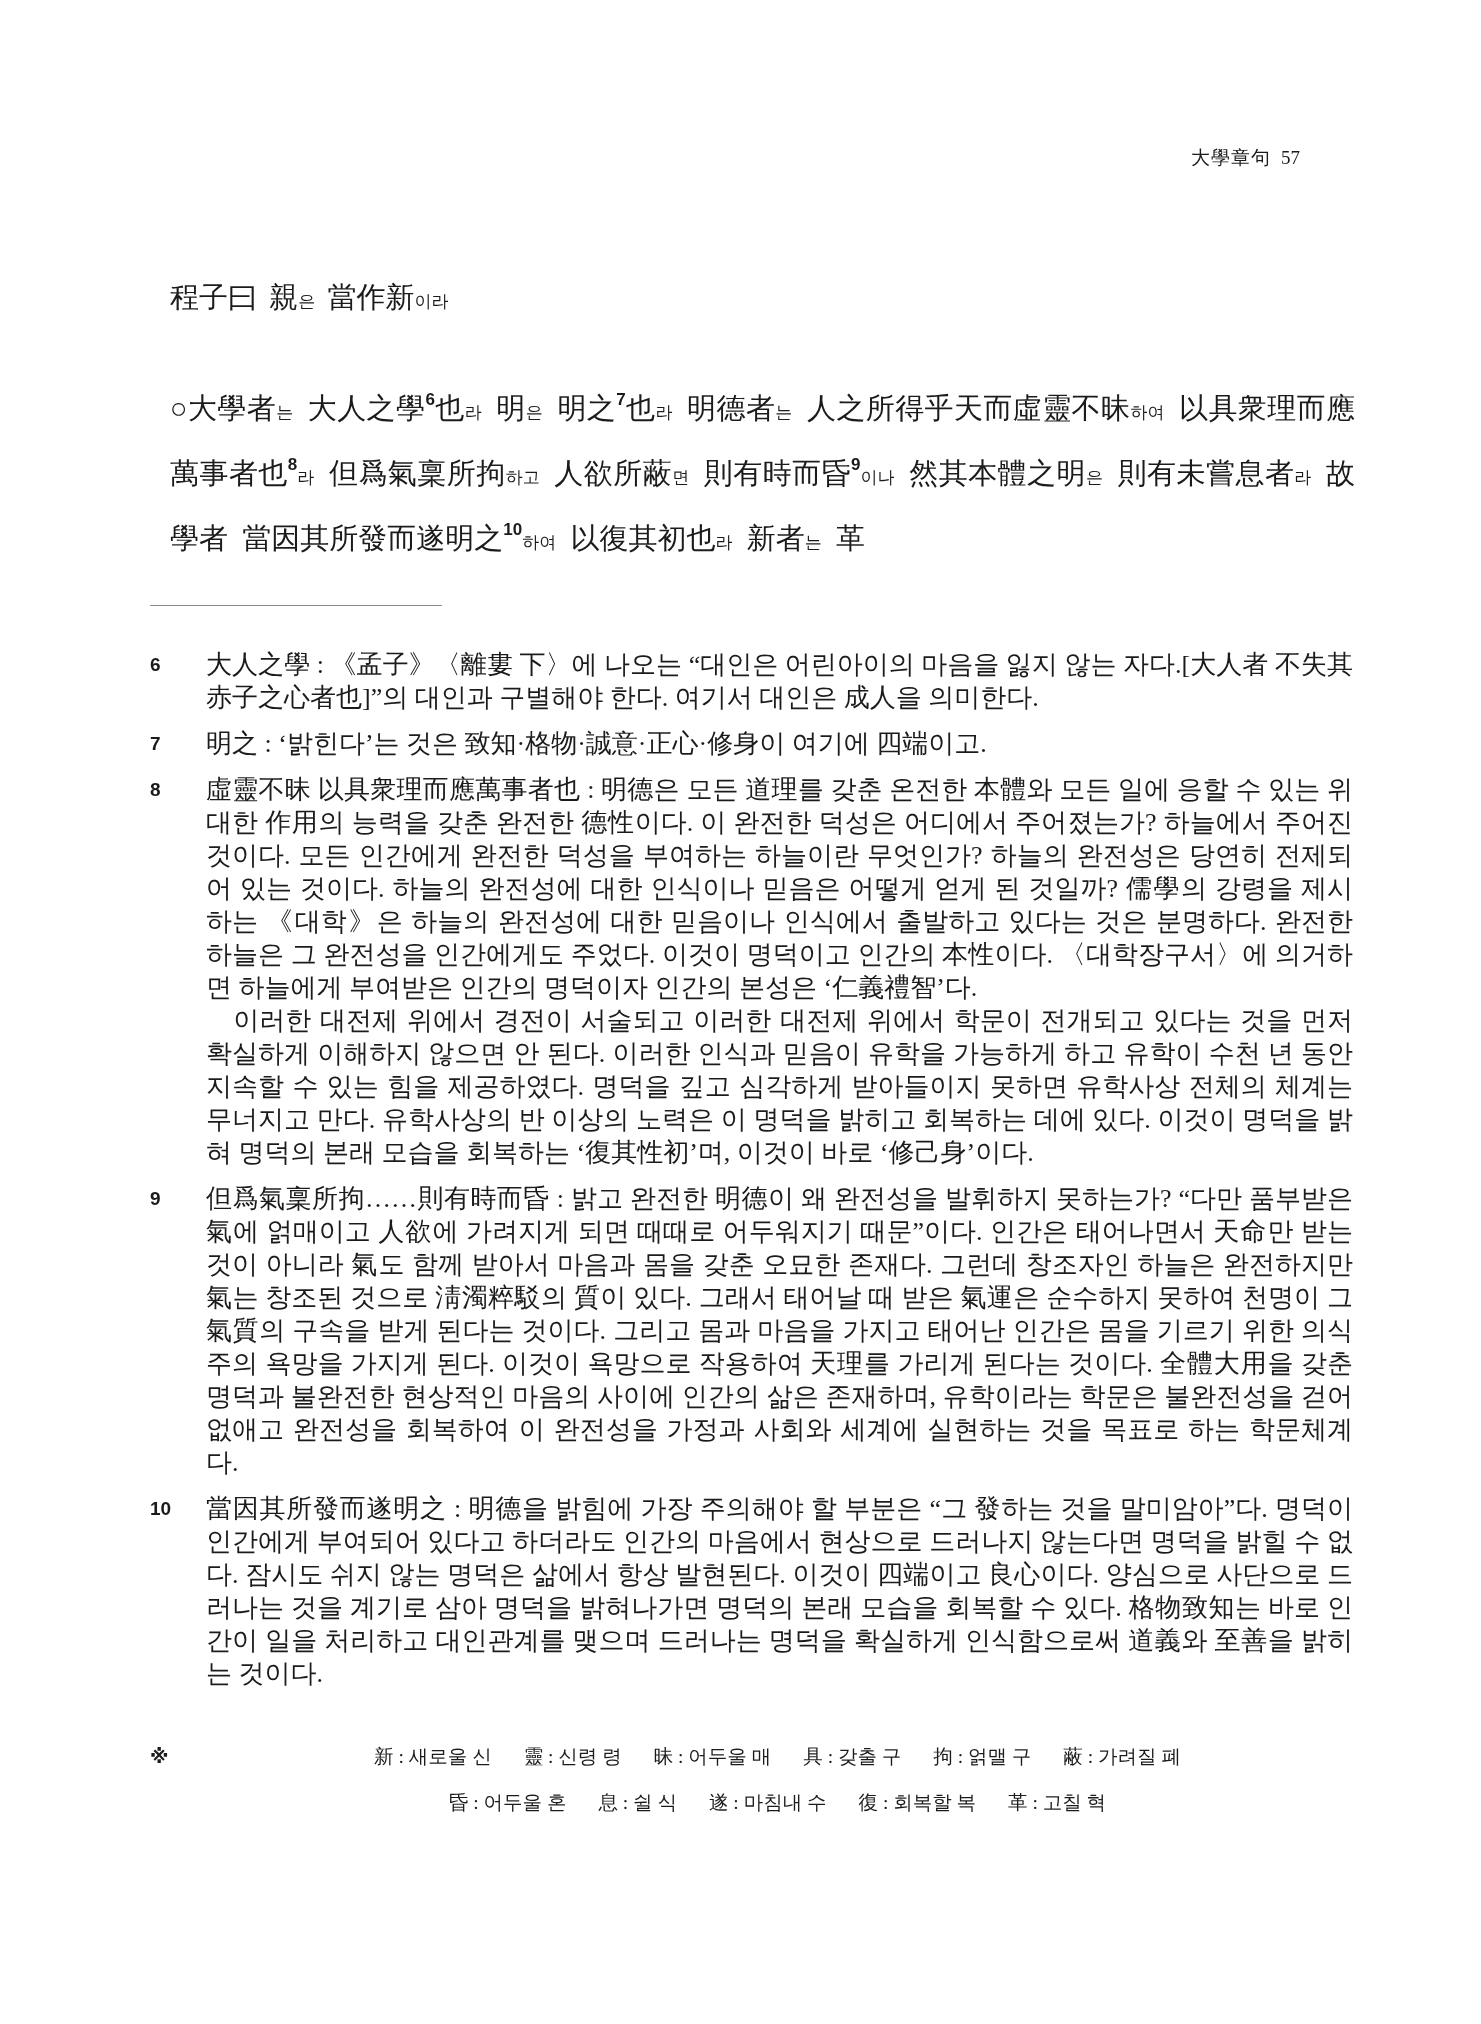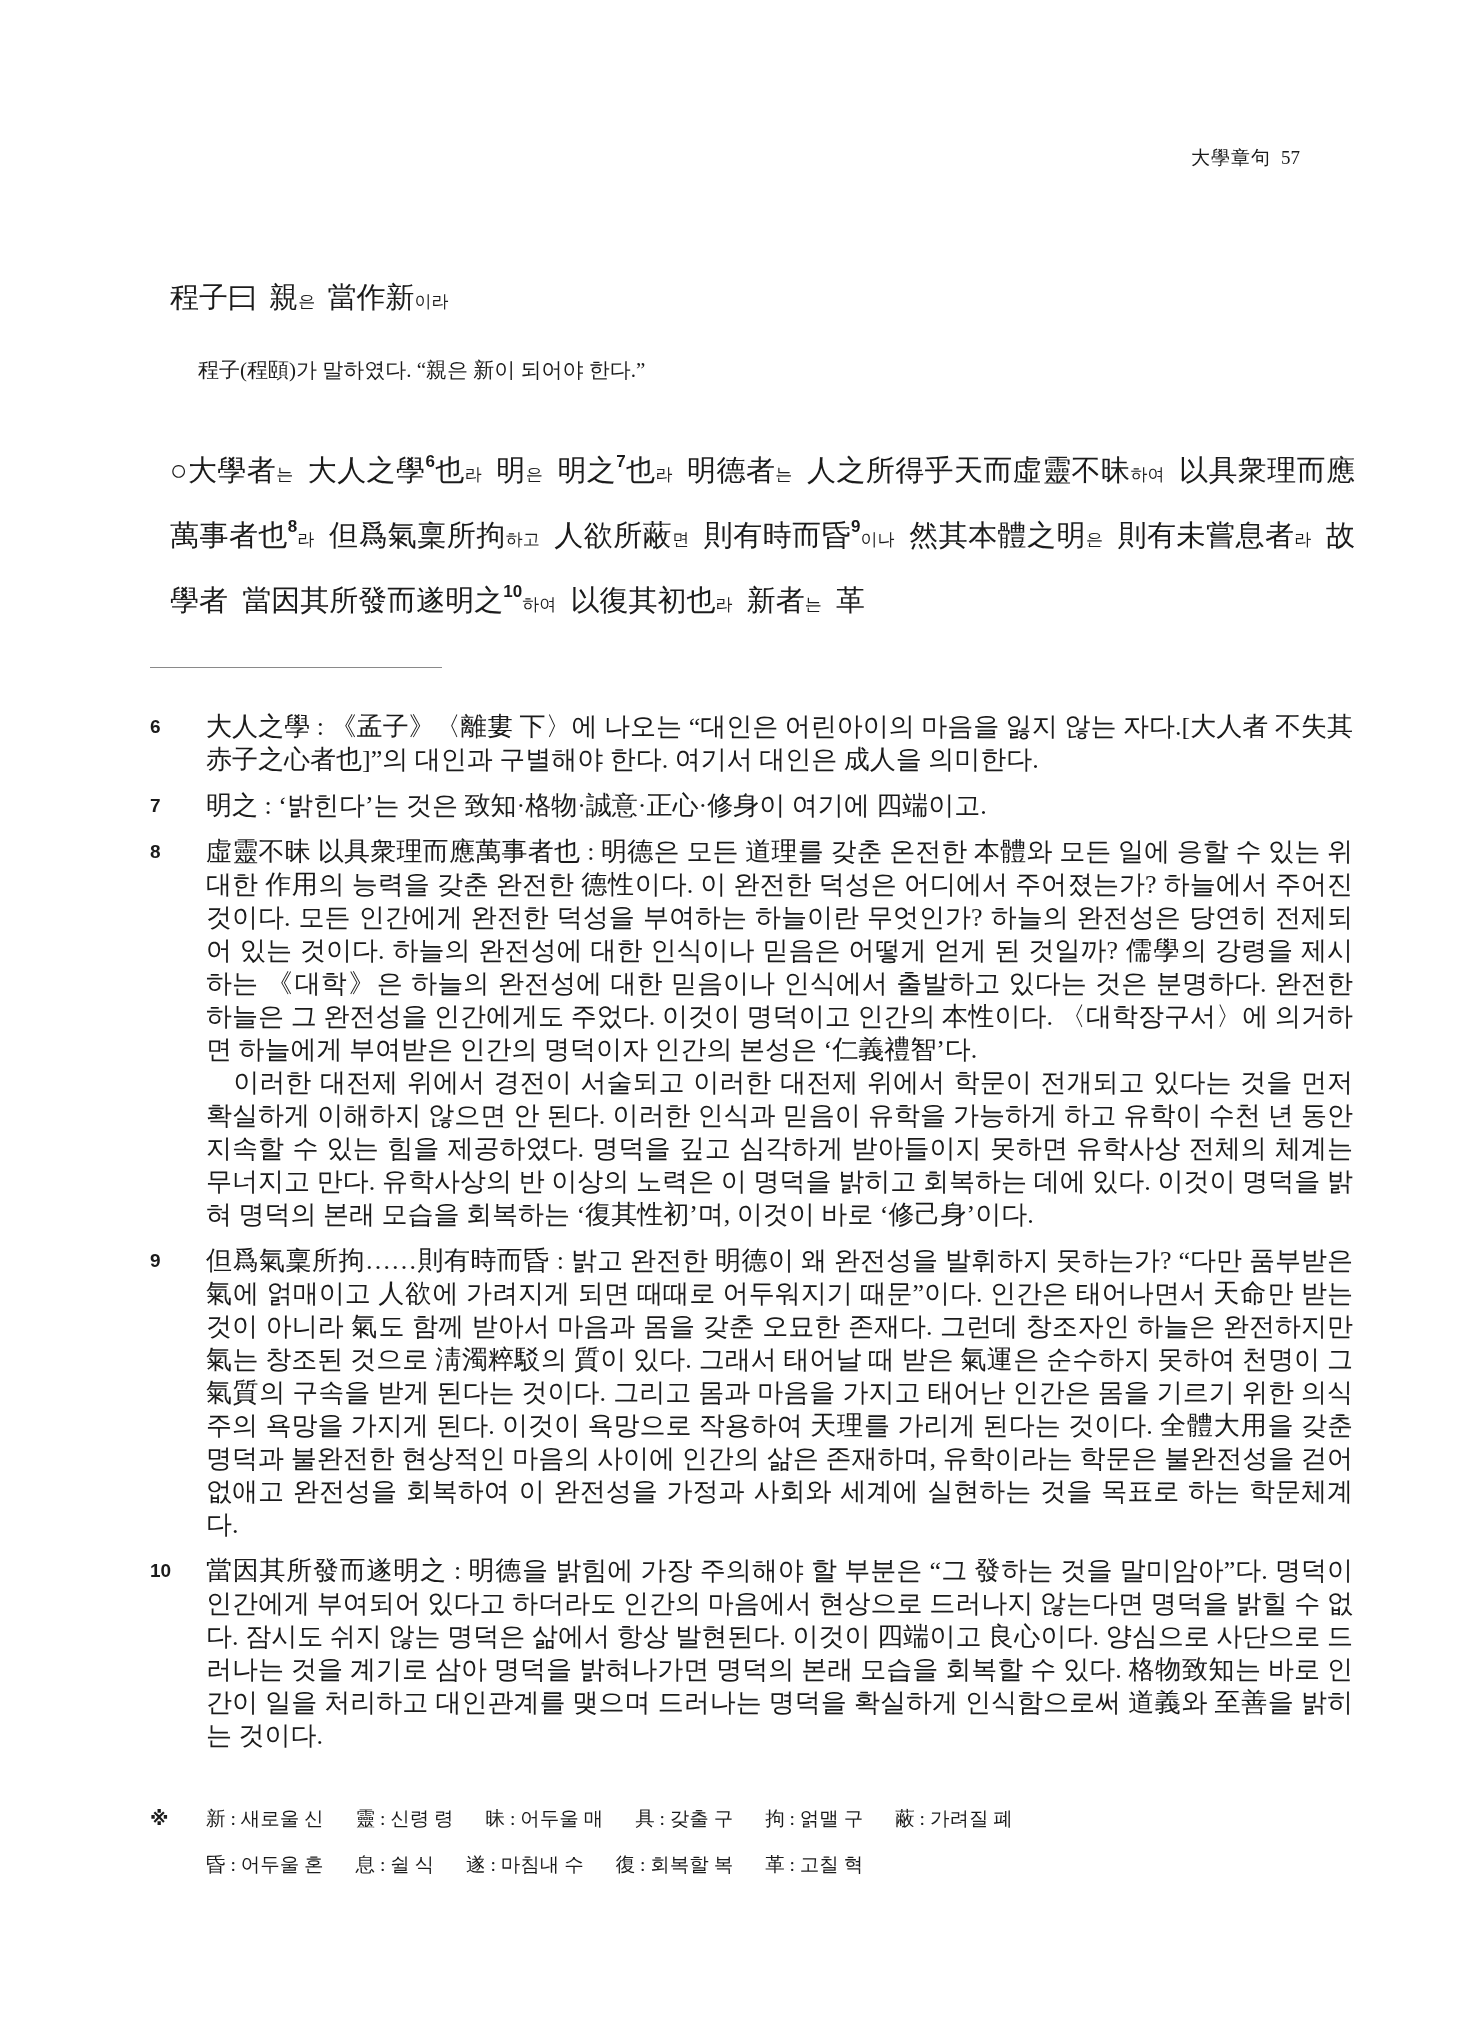--- a/index.html
+++ b/index.html
@@ -60,35 +60,34 @@
   }
   .fn-body p.indent{text-indent:1.05em;}
   
   .glossary{display:flex;margin:44px 100px 0 150px;}
   .gmark{
     flex:0 0 56px;
     font-family:"Liberation Sans","DejaVu Sans",sans-serif;
     font-weight:bold;font-size:19px;line-height:46px;
   }
   .glines{flex:1;}
-  .gline{font-size:19.5px;line-height:46px;}
+  .gline{font-size:19.5px;line-height:46px;text-align:center;}
   .gentry{margin-right:32px;white-space:nowrap;}
 </style>
 </head>
 <body>
 
 <div class="page">
 
   <div class="header">
     <span>大學章句</span><span class="pgnum">57</span>
   </div>
 
   <div class="quote-line" id="quote-line"><span class="hanja">程子曰 親</span><span class="hangul">은</span><span class="hanja"> 當作新</span><span class="hangul">이라</span></div>
 
-  <div class="translation">程子(程頤)가 말하였다. “親은 新이 되어야 한다.”</div>
 
   <div class="passage" id="passage"><span class="hanja">○大學者</span><span class="hangul">는</span><span class="hanja"> 大人之學</span><sup class="fn-ref">6</sup><span class="hanja">也</span><span class="hangul">라</span><span class="hanja"> 明</span><span class="hangul">은</span><span class="hanja"> 明之</span><sup class="fn-ref">7</sup><span class="hanja">也</span><span class="hangul">라</span><span class="hanja"> 明德者</span><span class="hangul">는</span><span class="hanja"> 人之所得乎天而虛靈不昧</span><span class="hangul">하여</span><span class="hanja"> 以具衆理而應萬事者也</span><sup class="fn-ref">8</sup><span class="hangul">라</span><span class="hanja"> 但爲氣稟所拘</span><span class="hangul">하고</span><span class="hanja"> 人欲所蔽</span><span class="hangul">면</span><span class="hanja"> 則有時而昏</span><sup class="fn-ref">9</sup><span class="hangul">이나</span><span class="hanja"> 然其本體之明</span><span class="hangul">은</span><span class="hanja"> 則有未嘗息者</span><span class="hangul">라</span><span class="hanja"> 故學者 當因其所發而遂明之</span><sup class="fn-ref">10</sup><span class="hangul">하여</span><span class="hanja"> 以復其初也</span><span class="hangul">라</span><span class="hanja"> 新者</span><span class="hangul">는</span><span class="hanja"> 革</span></div>
 
   <hr class="fn-rule">
 
   <div class="footnotes" id="footnotes">
       <div class="fn-row">
         <div class="fn-num">6</div>
         <div class="fn-body">
           <p>大人之學 : 《孟子》〈離婁 下〉에 나오는 “대인은 어린아이의 마음을 잃지 않는 자다.[大人者 不失其赤子之心者也]”의 대인과 구별해야 한다. 여기서 대인은 成人을 의미한다.</p>

